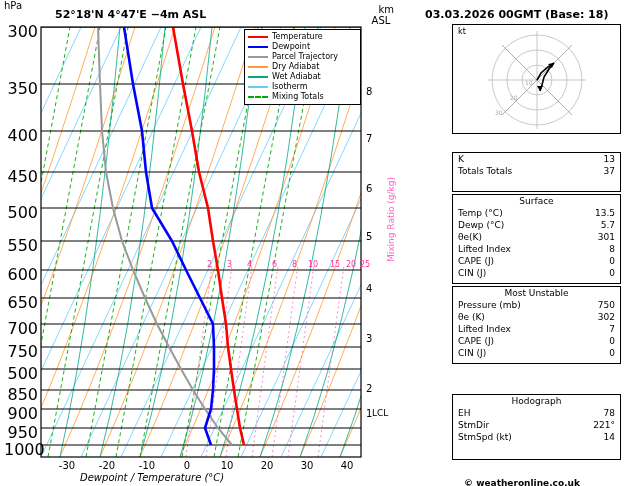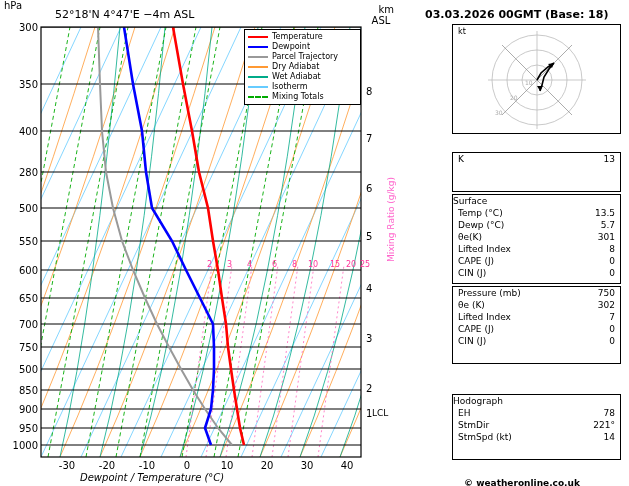--- a/index.html
+++ b/index.html
@@ -1,41 +1,41 @@
 <!DOCTYPE html>
 <html><head>
 <meta charset="utf-8">
 <style>
   html,body{margin:0;padding:0;}
   body{width:629px;height:486px;background:#ffffff;font-family:"DejaVu Sans",sans-serif;overflow:hidden;position:relative;}
   .abs{position:absolute;}
   
   #skewt{left:0;top:0;width:420px;height:486px;}
   #hpa-label{left:4px;top:0;font-size:10px;}
-  #title-left{left:55px;top:8px;font-size:11px;font-weight:normal;}
+  #title-left{left:55px;top:8px;font-size:11px;font-weight:bold;}
   #km-label{left:368px;top:4px;font-size:10px;text-align:right;width:26px;}
   #asl-label{left:368px;top:15px;font-size:10px;text-align:center;width:26px;}
-  .ytick{position:absolute;left:4px;width:34px;text-align:right;font-size:10px;}
+  .ytick{position:absolute;left:4px;width:34px;text-align:right;font-size:16px;}
   .kmtick{position:absolute;left:366px;width:20px;text-align:left;font-size:10px;}
   .xtick{position:absolute;top:460px;width:40px;text-align:center;font-size:10px;}
   #xaxis-title{left:80px;top:472px;width:240px;text-align:left;font-size:10px;font-style:italic;}
   #legend{left:244px;top:29px;width:117px;border:1px solid #000;background:#fff;padding:2px 3px;box-sizing:border-box;}
   .lgrow{height:10px;display:flex;align-items:center;font-size:8px;line-height:8px;}
   .lgline{width:20px;height:0;border-top-width:2px;border-top-style:solid;margin-right:4px;}
   .lgtxt{white-space:nowrap;}
   #mixratio-label{left:386px;top:262px;width:14px;font-size:9px;color:#ff66cc;transform:rotate(-90deg);transform-origin:left top;white-space:nowrap;}
   .mrnum{position:absolute;font-size:8px;color:#ff3399;}
   #lcl-label{left:372px;top:408px;font-size:9px;}
   
   #title-right{left:425px;top:8px;font-size:11px;font-weight:bold;}
   #hodo-box{left:452px;top:24px;width:169px;height:110px;border:1px solid #000;box-sizing:border-box;background:#fff;}
   #hodo-kt{left:458px;top:27px;font-size:8px;}
   .databox{position:absolute;left:452px;width:169px;border:1px solid #000;box-sizing:border-box;background:#fff;font-size:9px;}
   .drow{display:flex;justify-content:space-between;padding:0 5px;height:12px;line-height:12px;}
-  .dhead{text-align:left;height:12px;line-height:12px;}
+  .dhead{text-align:center;height:12px;line-height:12px;}
   #credit{left:452px;top:478px;font-size:9px;font-weight:bold;margin-left:12px;}
 </style>
 </head>
 <body>
 
 <div class="abs" id="skewt">
 
   <div class="abs" id="hpa-label">hPa</div>
   <div class="abs" id="title-left">52°18'N 4°47'E  −4m ASL</div>
   <div class="abs" id="km-label">km</div>
@@ -150,21 +150,21 @@
       <path d="M 434 370 l 0 14 M 434 370 l -7 4"></path>
       <path d="M 434 410 l 0 14 M 434 410 l -7 4"></path>
       <path d="M 434 440 l 0 14 M 434 440 l -7 4"></path>
       <path d="M 434 455 l 0 14 M 434 455 l -7 4"></path>
     </g>
   </svg>
 
   <div class="ytick" style="top:22px">300</div>
   <div class="ytick" style="top:79px">350</div>
   <div class="ytick" style="top:126px">400</div>
-  <div class="ytick" style="top:167px">280</div>
+  <div class="ytick" style="top:167px">450</div>
   <div class="ytick" style="top:203px">500</div>
   <div class="ytick" style="top:236px">550</div>
   <div class="ytick" style="top:265px">600</div>
   <div class="ytick" style="top:293px">650</div>
   <div class="ytick" style="top:319px">700</div>
   <div class="ytick" style="top:342px">750</div>
   <div class="ytick" style="top:364px">500</div>
   <div class="ytick" style="top:385px">850</div>
   <div class="ytick" style="top:404px">900</div>
   <div class="ytick" style="top:423px">950</div>
@@ -256,20 +256,24 @@
     <path d="M 87 66 l -3 -5 l 6 0 z" fill="#000000"></path>
   </svg>
 </div>
 <div class="abs" id="hodo-kt">kt</div>
 
 <div class="databox" style="top:152px;height:40px">
   <div class="drow">
     <span>K</span>
     <span>13</span>
   </div>
+  <div class="drow">
+    <span>Totals Totals</span>
+    <span>37</span>
+  </div>
 </div>
 
 <div class="databox" style="top:194px;height:90px">
   <div class="dhead">Surface</div>
   <div class="drow">
     <span>Temp (°C)</span>
     <span>13.5</span>
   </div>
   <div class="drow">
     <span>Dewp (°C)</span>
@@ -287,20 +291,21 @@
     <span>CAPE (J)</span>
     <span>0</span>
   </div>
   <div class="drow">
     <span>CIN (J)</span>
     <span>0</span>
   </div>
 </div>
 
 <div class="databox" style="top:286px;height:78px">
+  <div class="dhead">Most Unstable</div>
   <div class="drow">
     <span>Pressure (mb)</span>
     <span>750</span>
   </div>
   <div class="drow">
     <span>θe (K)</span>
     <span>302</span>
   </div>
   <div class="drow">
     <span>Lifted Index</span>

